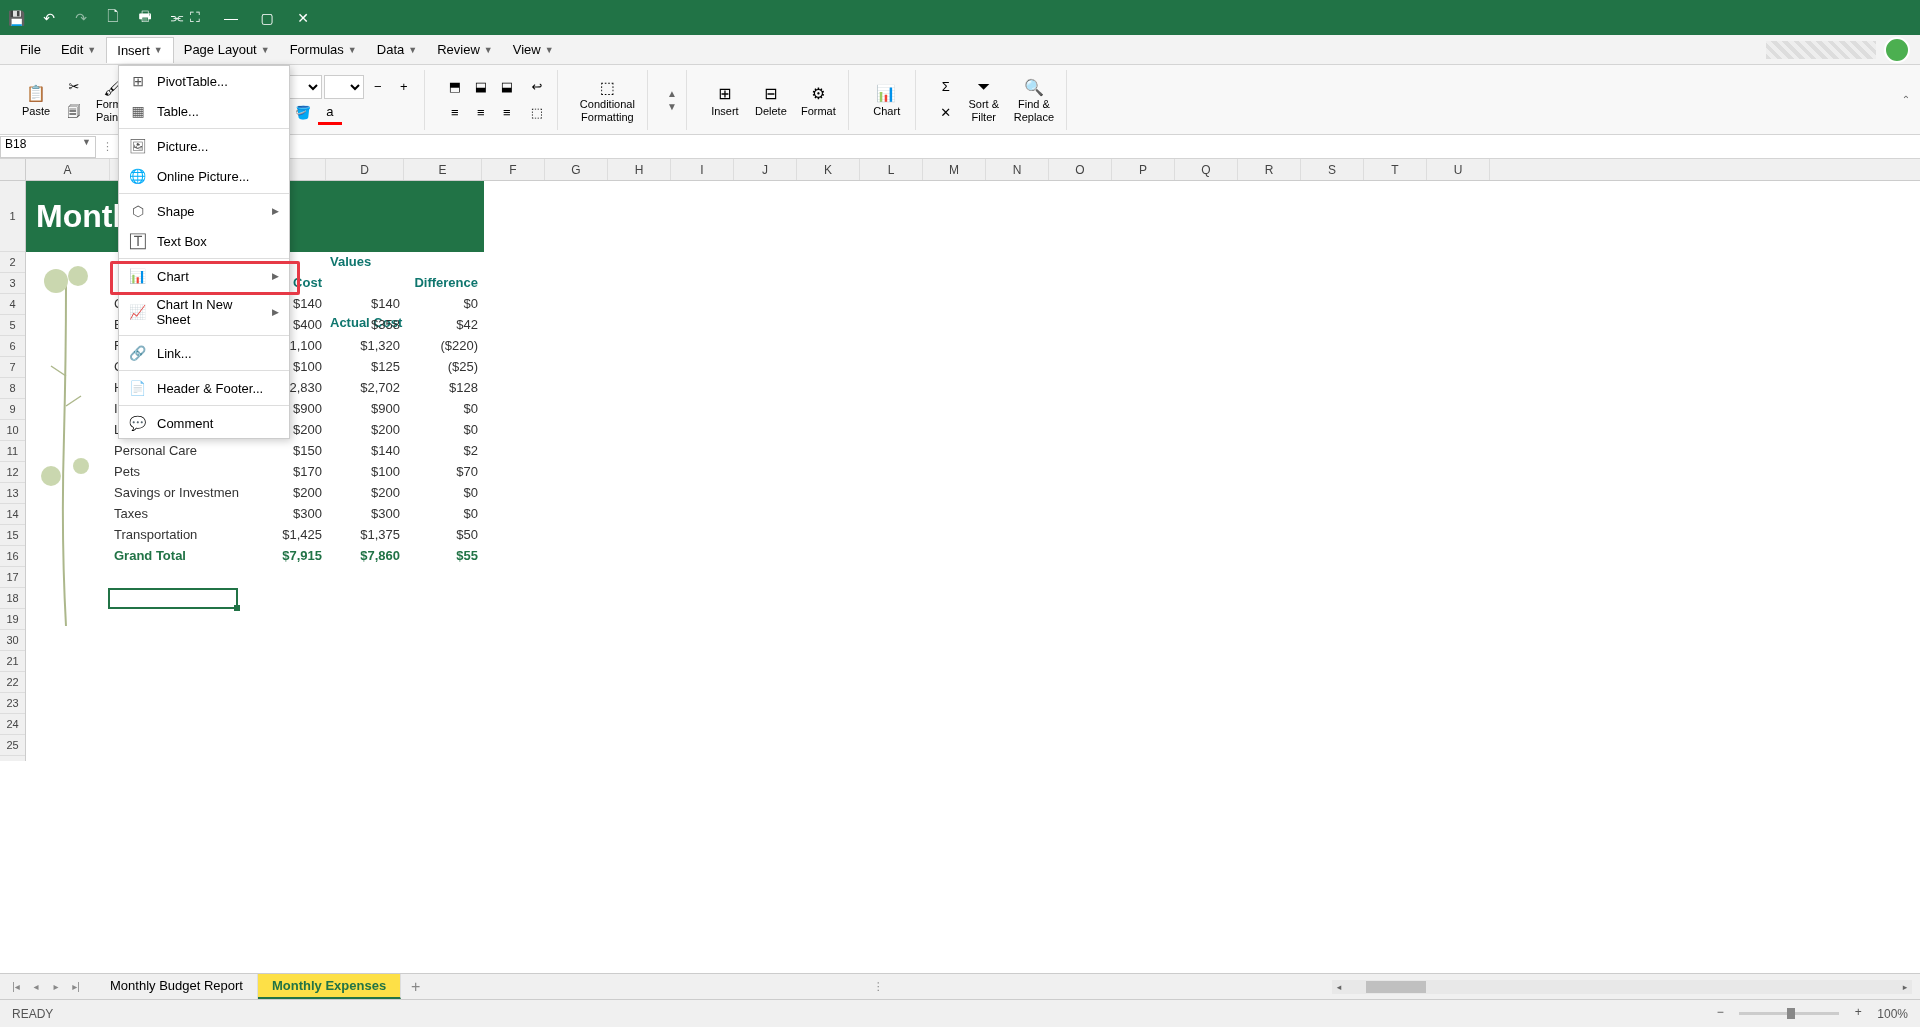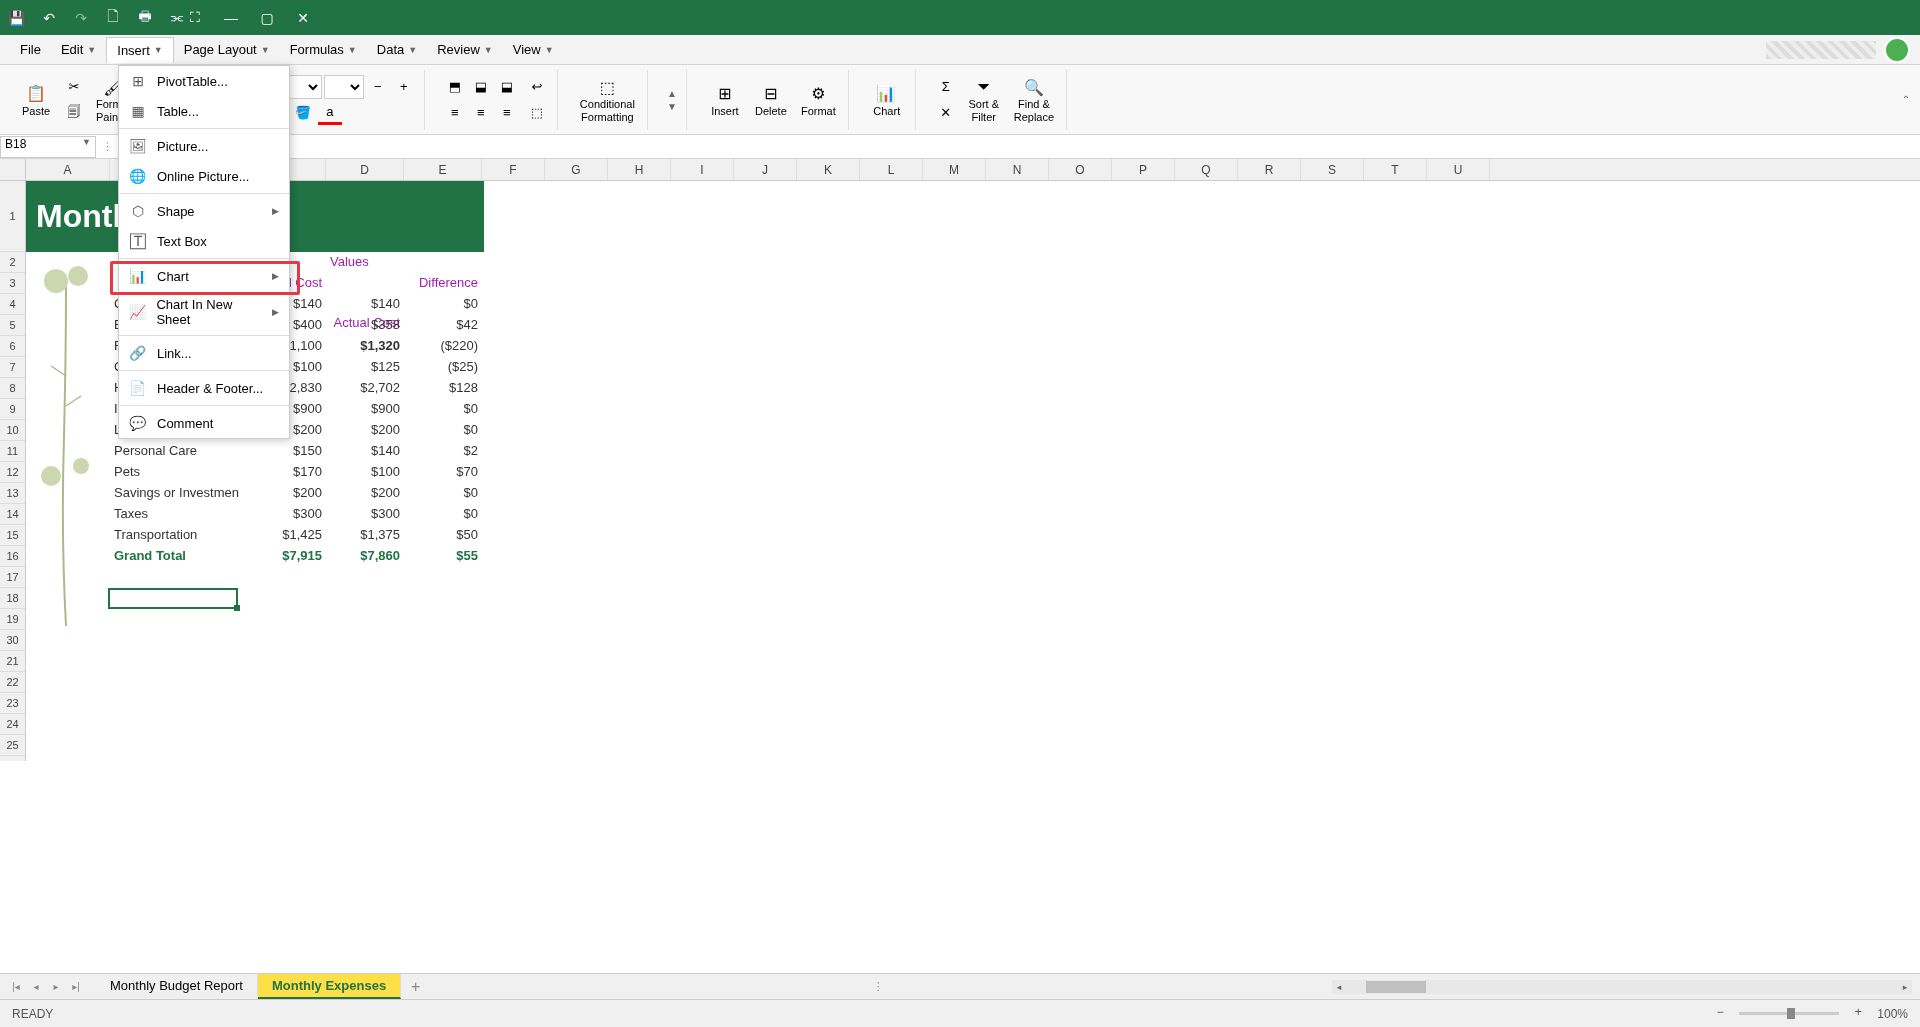--- a/index.html
+++ b/index.html
@@ -52,21 +52,21 @@
 .col-h { border-right: 1px solid #ddd; text-align: center; font-size: 12px; line-height: 22px; color: #444; }
 
 
 .grid-body { display: flex; height: 580px; }
 .row-headers { width: 26px; background: #f0f0f0; border-right: 1px solid #ccc; }
 .row-h { height: 21px; border-bottom: 1px solid #ddd; text-align: center; font-size: 11px; line-height: 20px; color: #444; }
 .row-h.tall { height: 71px; line-height: 70px; }
 .cells { position: relative; flex: 1; }
 .title-banner { position: absolute; left: 0; top: 0; height: 71px; width: 458px; background: #217346; color: #fff; font-size: 32px; font-weight: bold; display: flex; align-items: center; padding-left: 10px; }
 .cell { position: absolute; font-size: 13px; color: #333; height: 21px; line-height: 20px; padding: 0 4px; overflow: hidden; white-space: nowrap; }
-.header-cell { font-weight: normal; color: #a21caf; }
+.header-cell { font-weight: bold; color: #0f766e; }
 .num { text-align: right; }
 .bold { font-weight: bold; color: #217346; }
 .selected-cell { position: absolute; border: 2px solid #217346; }
 .selected-cell::after { content:''; position:absolute; right:-4px; bottom:-4px; width:6px; height:6px; background:#217346; }
 .flower { position: absolute; left: 10px; top: 75px; width: 60px; height: 370px; opacity: 0.7; }
 
 
 .dropdown { position: absolute; left: 118px; top: 65px; width: 172px; background: #fff; border: 1px solid #ccc; box-shadow: 2px 2px 8px rgba(0,0,0,0.2); z-index: 100; }
 .dd-item { display: flex; align-items: center; gap: 10px; padding: 6px 10px; font-size: 13px; cursor: pointer; position:relative; }
 .dd-sep { height: 1px; background: #ddd; margin: 2px 0; }
@@ -322,21 +322,21 @@
       <div class="cell " style="left: 84px; top: 113px; width: 130px;">C</div>
       <div class="cell num " style="left: 214px; top: 113px; width: 86px;">$140</div>
       <div class="cell num " style="left: 300px; top: 113px; width: 78px;">$140</div>
       <div class="cell num " style="left: 378px; top: 113px; width: 78px;">$0</div>
       <div class="cell " style="left: 84px; top: 134px; width: 130px;">E</div>
       <div class="cell num " style="left: 214px; top: 134px; width: 86px;">$400</div>
       <div class="cell num " style="left: 300px; top: 134px; width: 78px;">$358</div>
       <div class="cell num " style="left: 378px; top: 134px; width: 78px;">$42</div>
       <div class="cell " style="left: 84px; top: 155px; width: 130px;">F</div>
       <div class="cell num " style="left: 214px; top: 155px; width: 86px;">1,100</div>
-      <div class="cell num " style="left: 300px; top: 155px; width: 78px; font-weight: bold;">$1,320</div>
+      <div class="cell num " style="left: 300px; top: 155px; width: 78px;">$1,320</div>
       <div class="cell num " style="left: 378px; top: 155px; width: 78px;">($220)</div>
       <div class="cell " style="left: 84px; top: 176px; width: 130px;">G</div>
       <div class="cell num " style="left: 214px; top: 176px; width: 86px;">$100</div>
       <div class="cell num " style="left: 300px; top: 176px; width: 78px;">$125</div>
       <div class="cell num " style="left: 378px; top: 176px; width: 78px;">($25)</div>
       <div class="cell " style="left: 84px; top: 197px; width: 130px;">H</div>
       <div class="cell num " style="left: 214px; top: 197px; width: 86px;">2,830</div>
       <div class="cell num " style="left: 300px; top: 197px; width: 78px;">$2,702</div>
       <div class="cell num " style="left: 378px; top: 197px; width: 78px;">$128</div>
       <div class="cell " style="left: 84px; top: 218px; width: 130px;">I</div>

